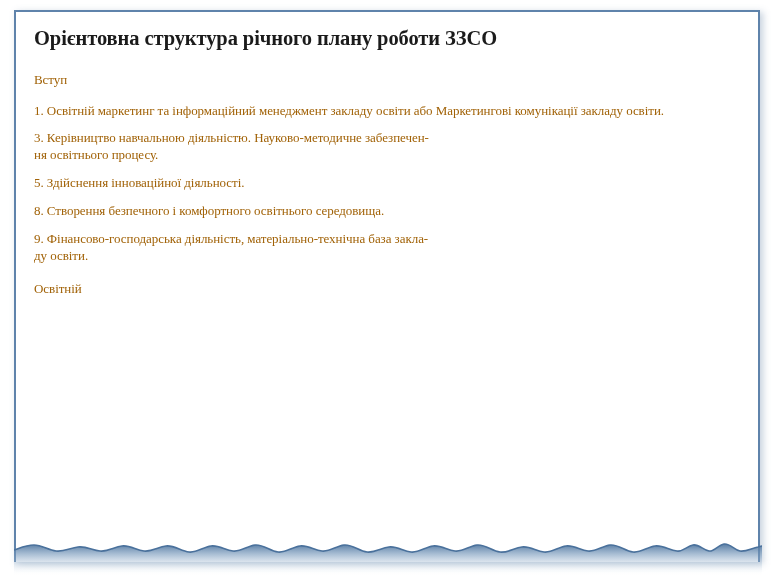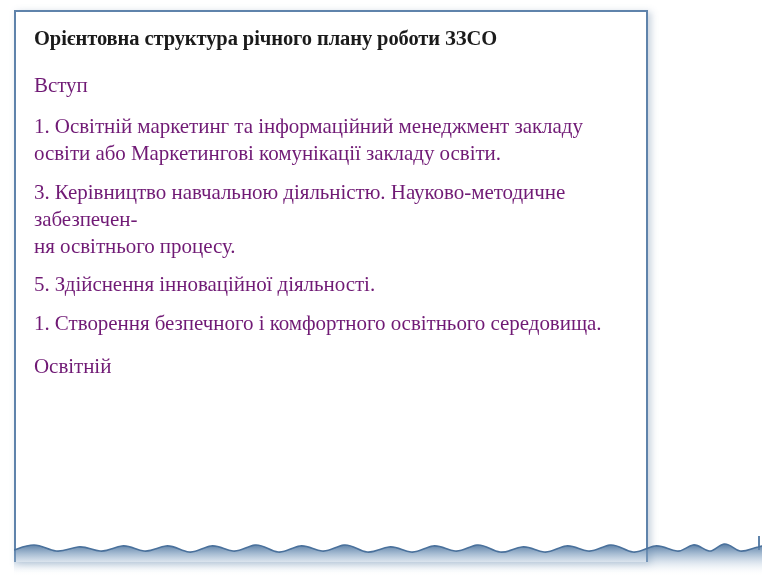--- a/index.html
+++ b/index.html
@@ -21,21 +21,21 @@
     width: 781px;
     height: 584px;
     background: #ffffff;
   }
 
   
   .card {
     position: absolute;
     left: 14px;
     top: 10px;
-    width: 634px;           
+    width: 746px;           
     height: 552px;
     box-sizing: border-box;
     background: #ffffff;
     border-top: 2px solid #5f83ab;
     border-left: 2px solid #5f83ab;
     border-right: 2px solid #5f83ab;
     border-bottom: none;
     box-shadow: 3px 2px 7px rgba(120, 145, 175, 0.42);
   }
 
@@ -55,22 +55,22 @@
   .doc-title {
     font-size: 20.5px;
     font-weight: bold;
     color: #1b1b1b;
     letter-spacing: -0.1px;
     line-height: 1.25;
     margin: 0 0 20px 0;
   }
 
   .para {
-    font-size: 21px;
-    color: #701a75;
+    font-size: 13px;
+    color: #a16207;
     line-height: 1.3;
     margin: 5px 0 11px 0;
     letter-spacing: -0.05px;
     text-align: left;
     white-space: pre-line;
   }
   .para.lead   { margin-bottom: 14px; }
   .para.tail   { margin-top: 16px; margin-bottom: 0; }
 
   
@@ -105,21 +105,23 @@
     <div class="card-inner">
 
       <h1 class="doc-title">Орієнтовна структура річного плану роботи ЗЗСО</h1>
 
       <p class="para lead">Вступ</p>
 
       <p class="para">1. Освітній маркетинг та інформаційний менеджмент закладу освіти або Маркетингові комунікації закладу освіти.</p>
       <p class="para">3. Керівництво навчальною діяльністю. Науково-методичне забезпечен-
 ня освітнього процесу.</p>
       <p class="para">5. Здійснення інноваційної діяльності.</p>
-      <p class="para">1. Створення безпечного і комфортного освітнього середовища.</p>
+      <p class="para">8. Створення безпечного і комфортного освітнього середовища.</p>
+      <p class="para">9. Фінансово-господарська діяльність, матеріально-технічна база закла-
+ду освіти.</p>
 
       <p class="para tail">Освітній</p>
 
     </div>
   </div>
 
   <div class="edge-tick-left"></div>
   <div class="edge-tick-right"></div>
 
   <div class="wave-edge">

